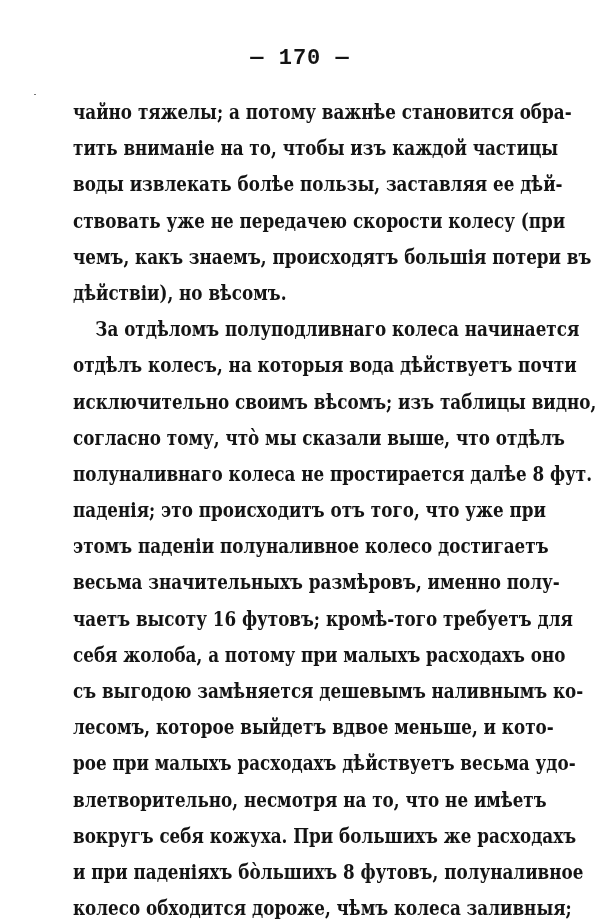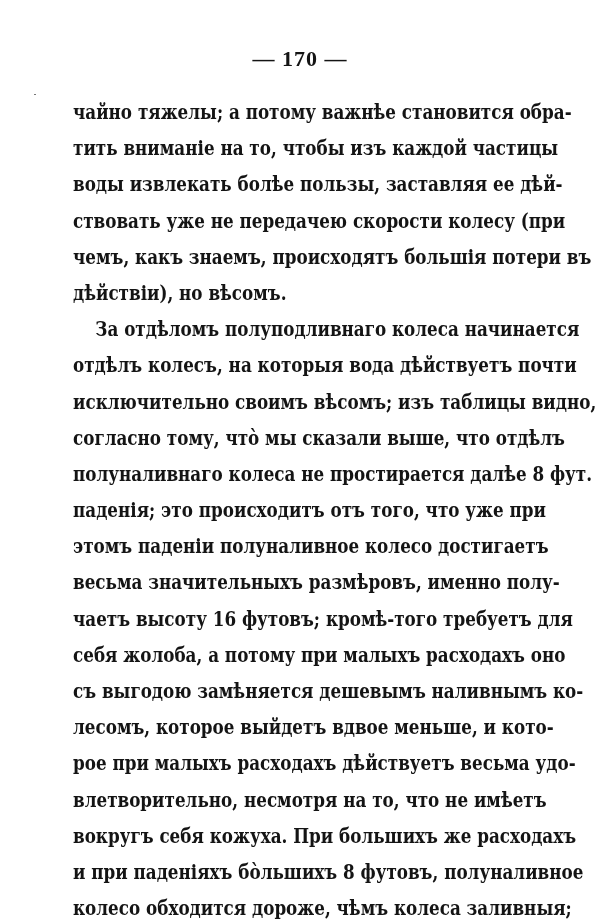--- a/index.html
+++ b/index.html
@@ -15,21 +15,21 @@
       font-family: "DejaVu Serif", "Liberation Serif", serif;
       color: #141414;
     }
     .page-number {
       position: absolute;
       top: 46px;
       left: 0;
       width: 600px;
       text-align: center;
       font-size: 22px;
-      font-family: Liberation Serif, serif;
+      font-family: Liberation Mono, monospace;
       font-weight: bold;
       letter-spacing: 1px;
     }
     .speck {
       position: absolute;
       left: 34px;
       top: 94px;
       width: 2px;
       height: 1px;
       background: #777;

